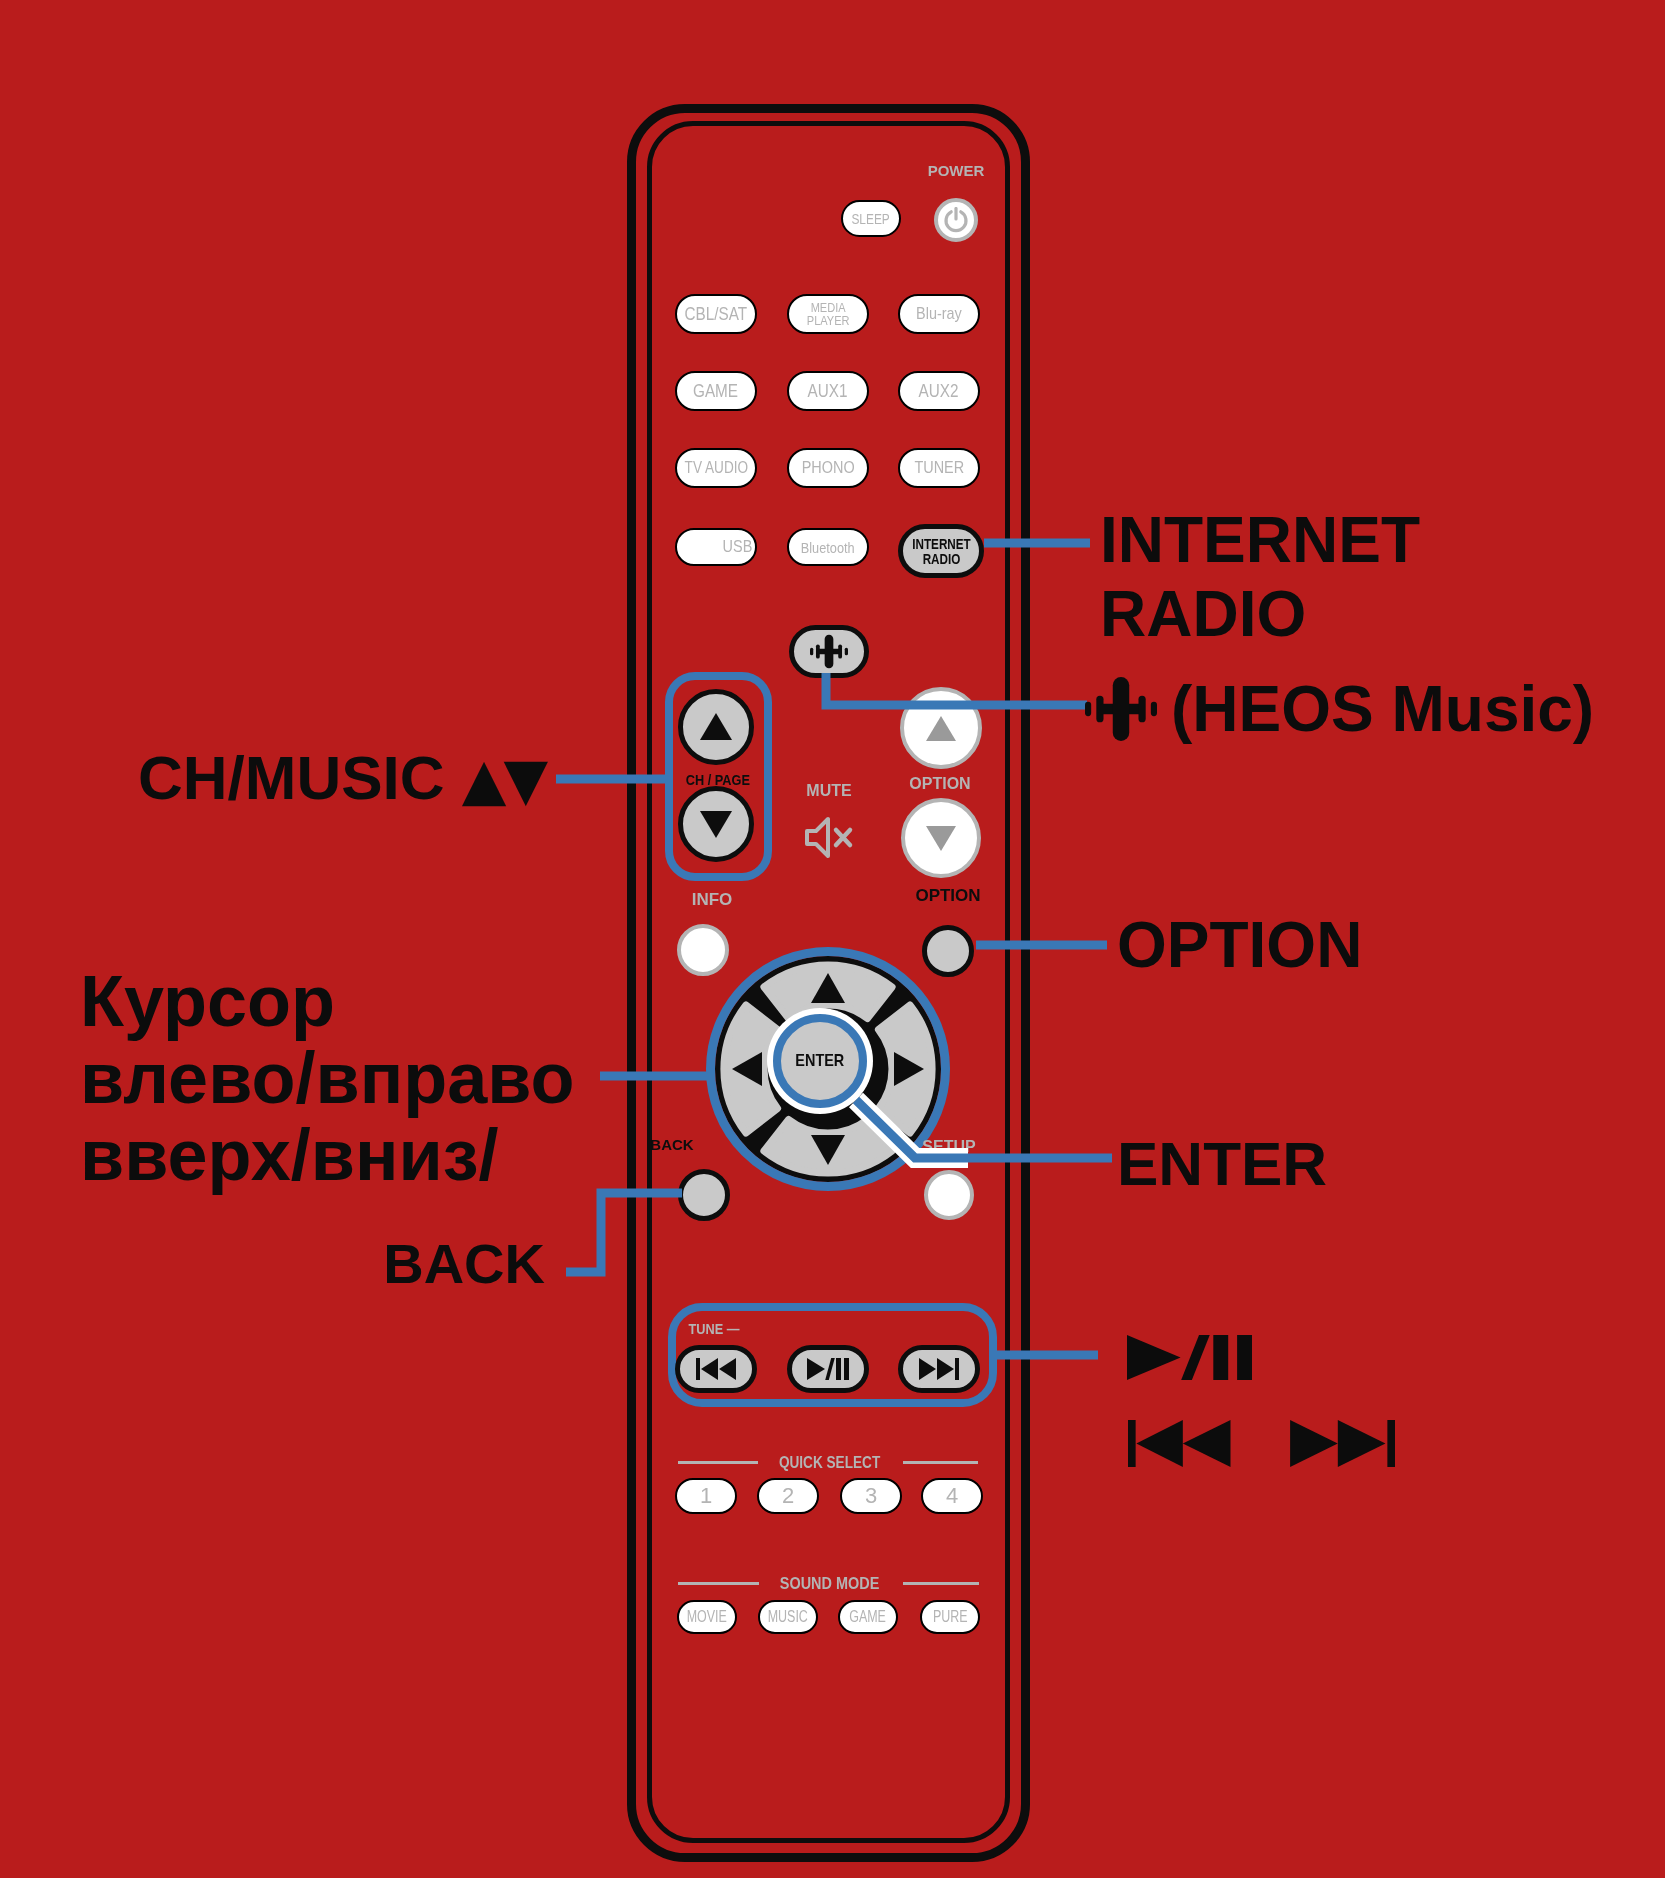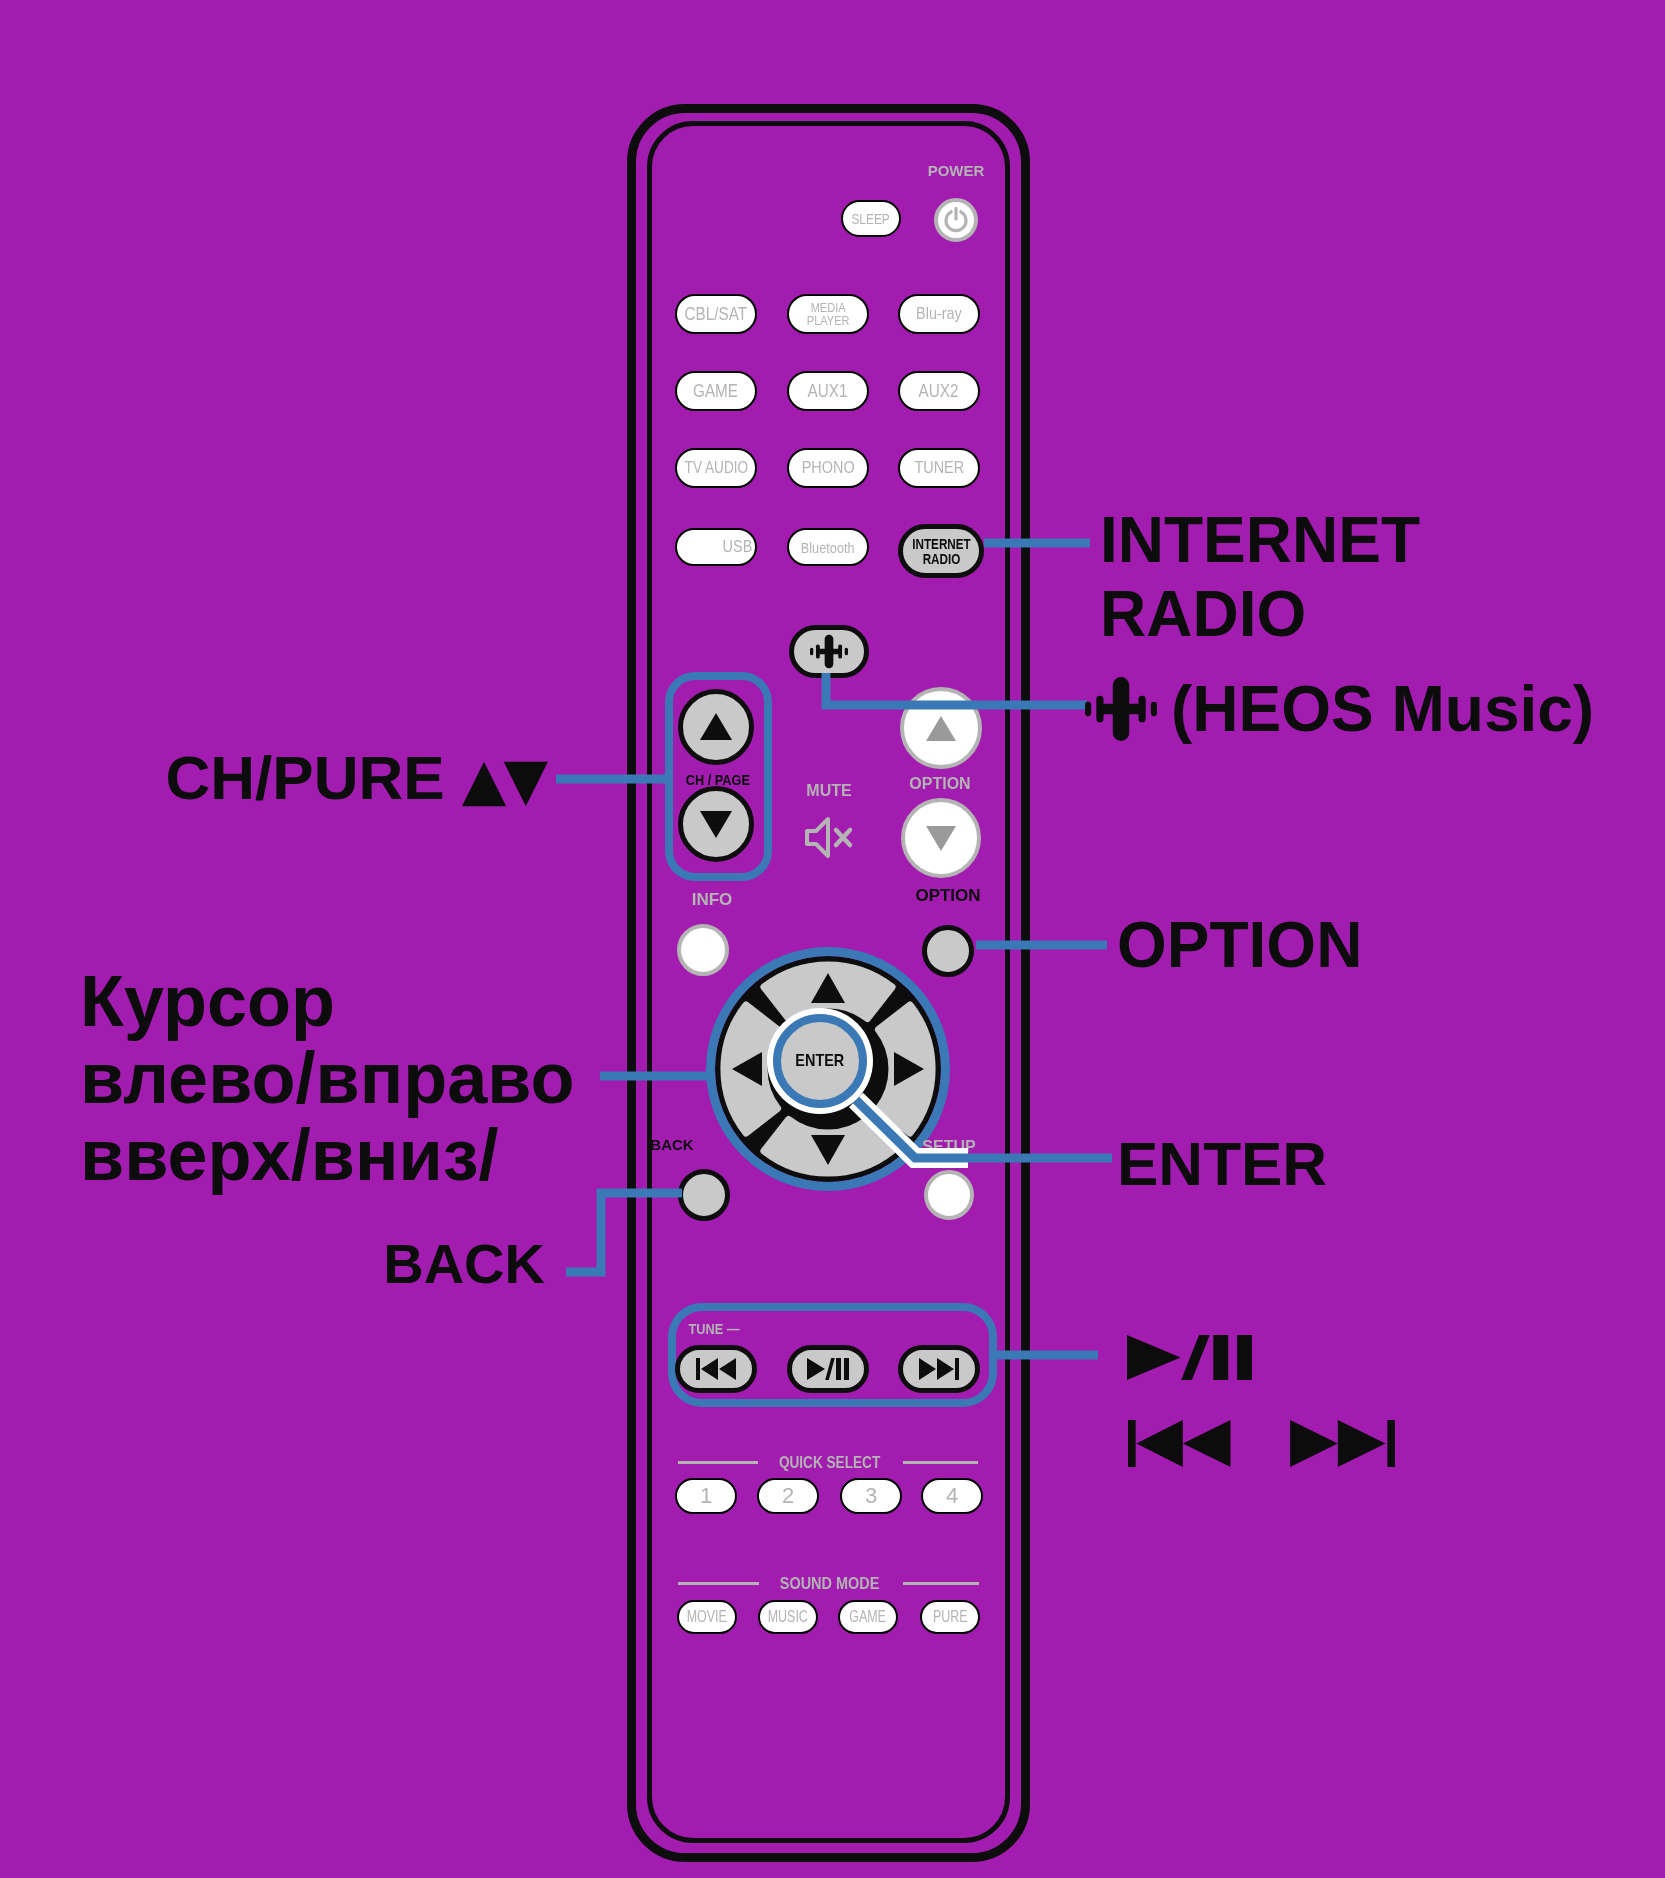--- a/index.html
+++ b/index.html
@@ -1,16 +1,16 @@
 <!DOCTYPE html>
 <html><head>
 <meta charset="utf-8">
 <style>
   html,body{margin:0;padding:0;background:#fff;}
-  #canvas{position:relative;width:1665px;height:1878px;background:#a21caf;overflow:hidden;
+  #canvas{position:relative;width:1665px;height:1878px;background:#b91c1c;overflow:hidden;
           font-family:"Liberation Sans","DejaVu Sans",sans-serif;}
   .abs{position:absolute;}
   
   .body-outer{left:627px;top:104px;width:403px;height:1758px;border:9px solid #0d0d0d;border-radius:58px;box-sizing:border-box;}
   .body-inner{left:647px;top:121px;width:363px;height:1722px;border:5px solid #0d0d0d;border-radius:46px;box-sizing:border-box;}
   
   .pillg{border:2px solid #000000;color:#b4b4b4;background:#fff;border-radius:999px;display:flex;align-items:center;justify-content:center;box-sizing:border-box;text-align:center;}
   .pillk{border:5px solid #0d0d0d;color:#0d0d0d;background:#c9c9c9;border-radius:999px;display:flex;align-items:center;justify-content:center;box-sizing:border-box;text-align:center;}
   .cirg{border:4px solid #b4b4b4;background:#fff;border-radius:50%;display:flex;align-items:center;justify-content:center;box-sizing:border-box;}
   .cirk{border:5px solid #0d0d0d;background:#c9c9c9;border-radius:50%;display:flex;align-items:center;justify-content:center;box-sizing:border-box;}
@@ -246,21 +246,21 @@
   <svg class="abs" style="left:1128px;top:1420px;" width="267" height="47" viewBox="0 0 112 22" preserveAspectRatio="none" fill="#0c0c0c">
     <rect x="0" y="0" width="3.2" height="22"></rect>
       <polygon points="23,0 3.5,11 23,22"></polygon>
       <polygon points="43,0 23,11 43,22"></polygon>
     <polygon points="68,0 88,11 68,22"></polygon>
       <polygon points="88,0 108,11 88,22"></polygon>
       <rect x="108.8" y="0" width="3.2" height="22"></rect>
   </svg>
 
   <div class="callout" style="left:100px;top:742px;width:445px;text-align:right;font-size:62px;">
-    <span>CH/PURE</span>
+    <span>CH/MUSIC</span>
     <span style="font-family:'DejaVu Sans',sans-serif;font-size:58px;letter-spacing:-3px;">▲▼</span>
   </div>
   <div class="callout" style="left:80px;top:963px;width:515px;text-align:left;font-size:72px;line-height:77px;">
     <div>Курсор</div>
     <div>влево/вправо</div>
     <div>вверх/вниз/</div>
   </div>
   <div class="callout" style="left:300px;top:1231px;width:245px;text-align:right;font-size:56px;">BACK</div>
 
 </div>

